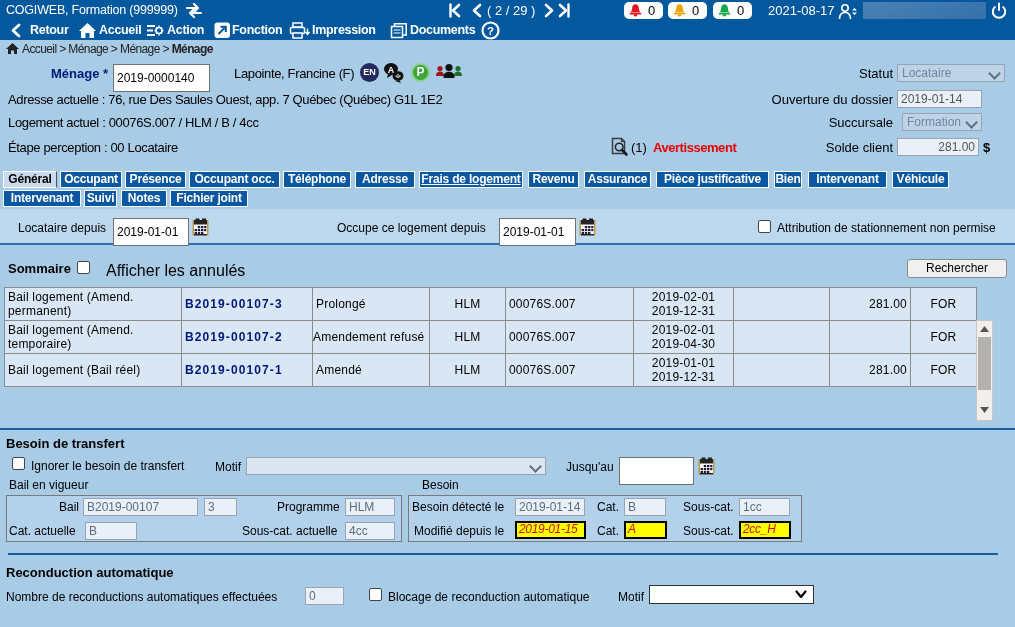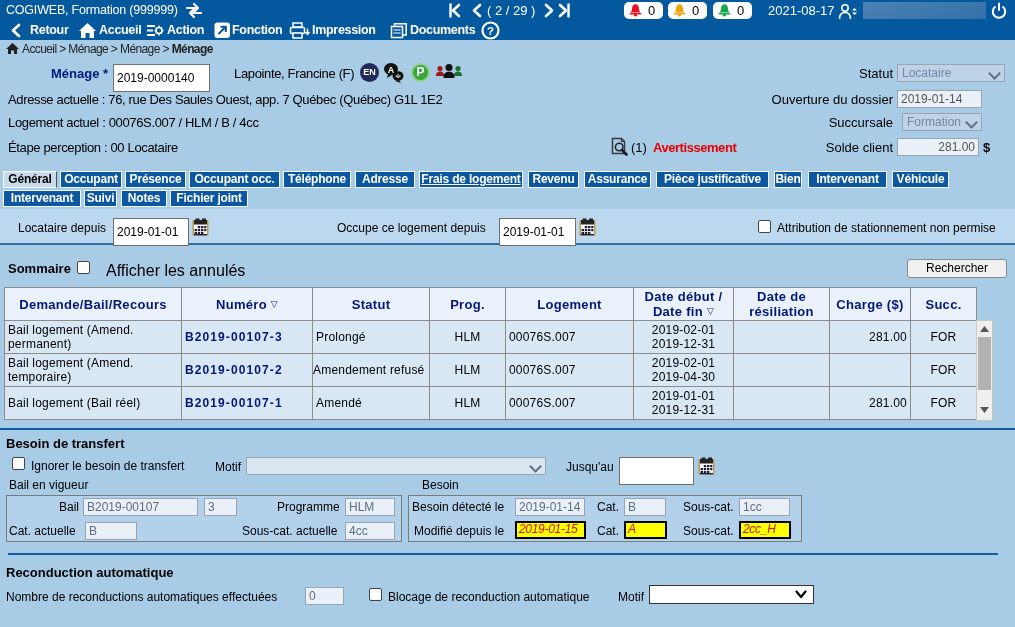--- a/index.html
+++ b/index.html
@@ -263,31 +263,20 @@
       <col style="width:131px">
       <col style="width:117px">
       <col style="width:76px">
       <col style="width:128px">
       <col style="width:100px">
       <col style="width:96px">
       <col style="width:81px">
       <col style="width:66px">
 </colgroup>
 <tbody>
-      <tr style="height:33px;">
-<th>Demande/Bail/Recours</th>
-        <th>Numéro <span style="font-weight:normal; font-size:9px; vertical-align:2px;">▽</span></th>
-        <th>Statut</th>
-        <th>Prog.</th>
-        <th>Logement</th>
-        <th>Date début /<br>Date fin <span style="font-weight:normal; font-size:9px; vertical-align:2px;">▽</span></th>
-        <th>Date de<br>résiliation</th>
-        <th>Charge ($)</th>
-        <th>Succ.</th>
-</tr>
 <tr style="height:33px;">
 <td>Bail logement (Amend. permanent)</td>
         <td class="navy">B2019-00107-3</td>
         <td>Prolongé</td>
         <td style="text-align:center">HLM</td>
         <td>00076S.007</td>
         <td style="text-align:center">2019-02-01<br>2019-12-31</td>
         <td></td>
         <td style="text-align:right">281.00</td>
         <td style="text-align:center">FOR</td>

